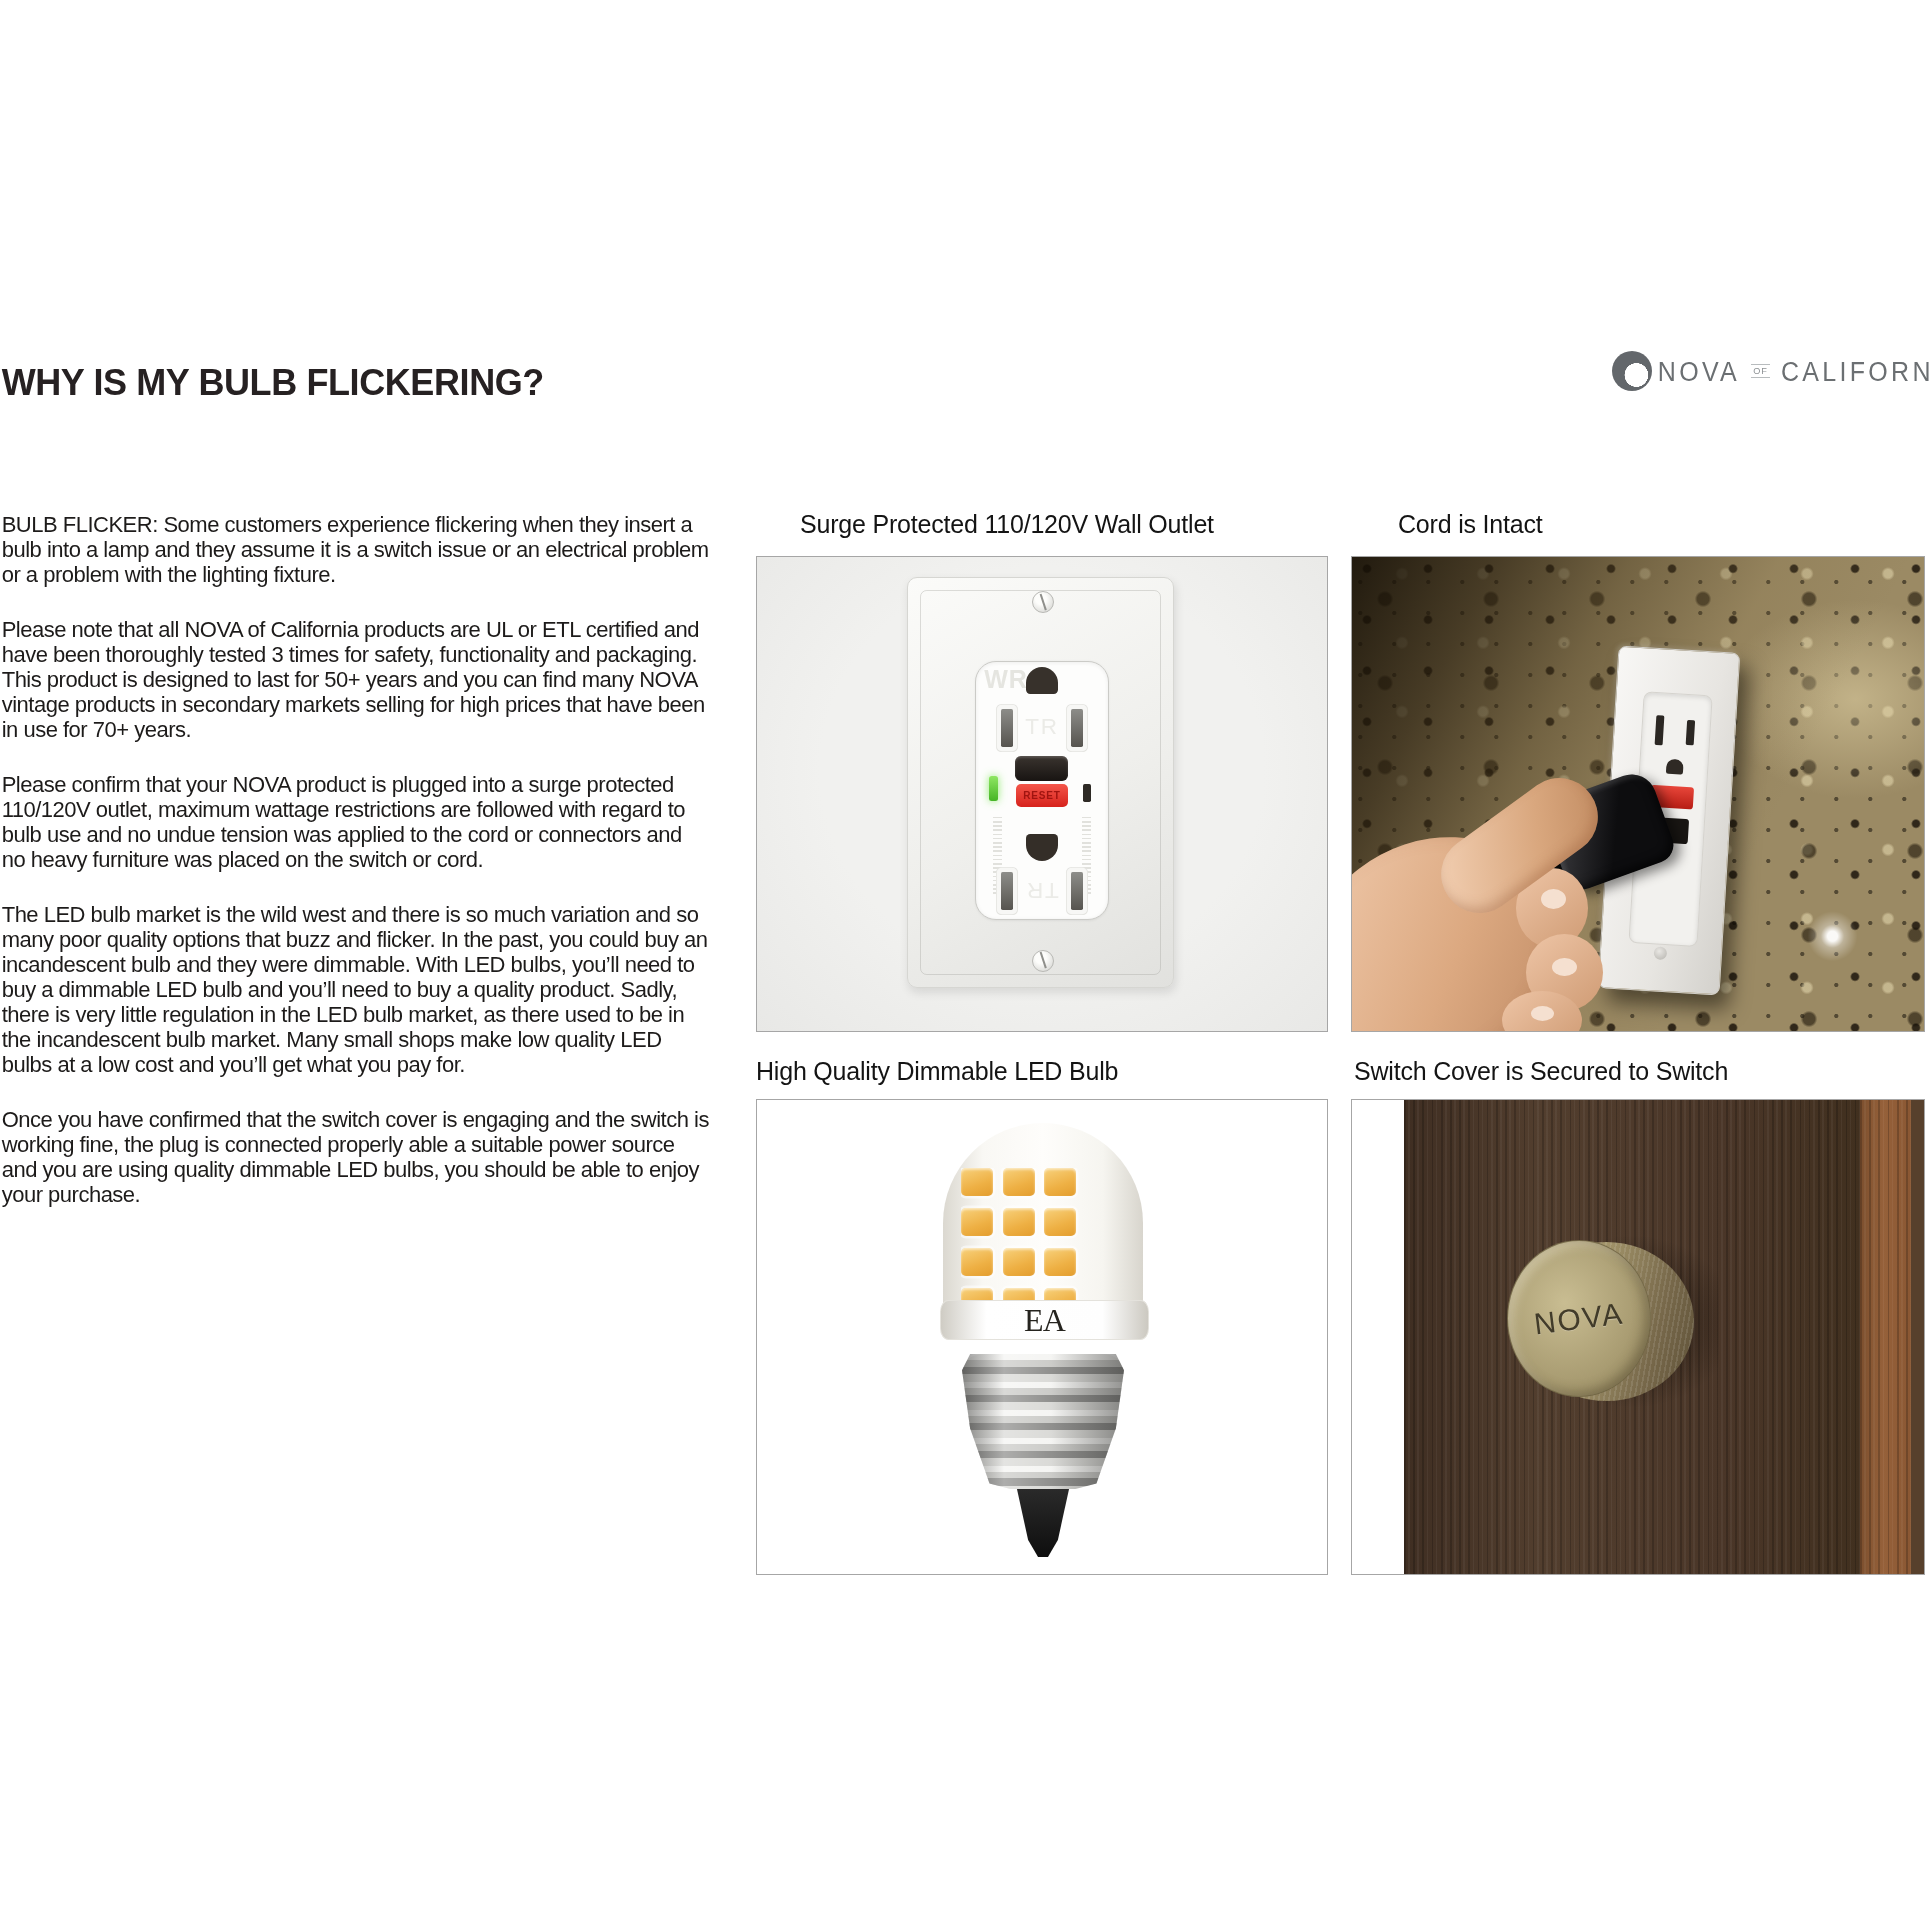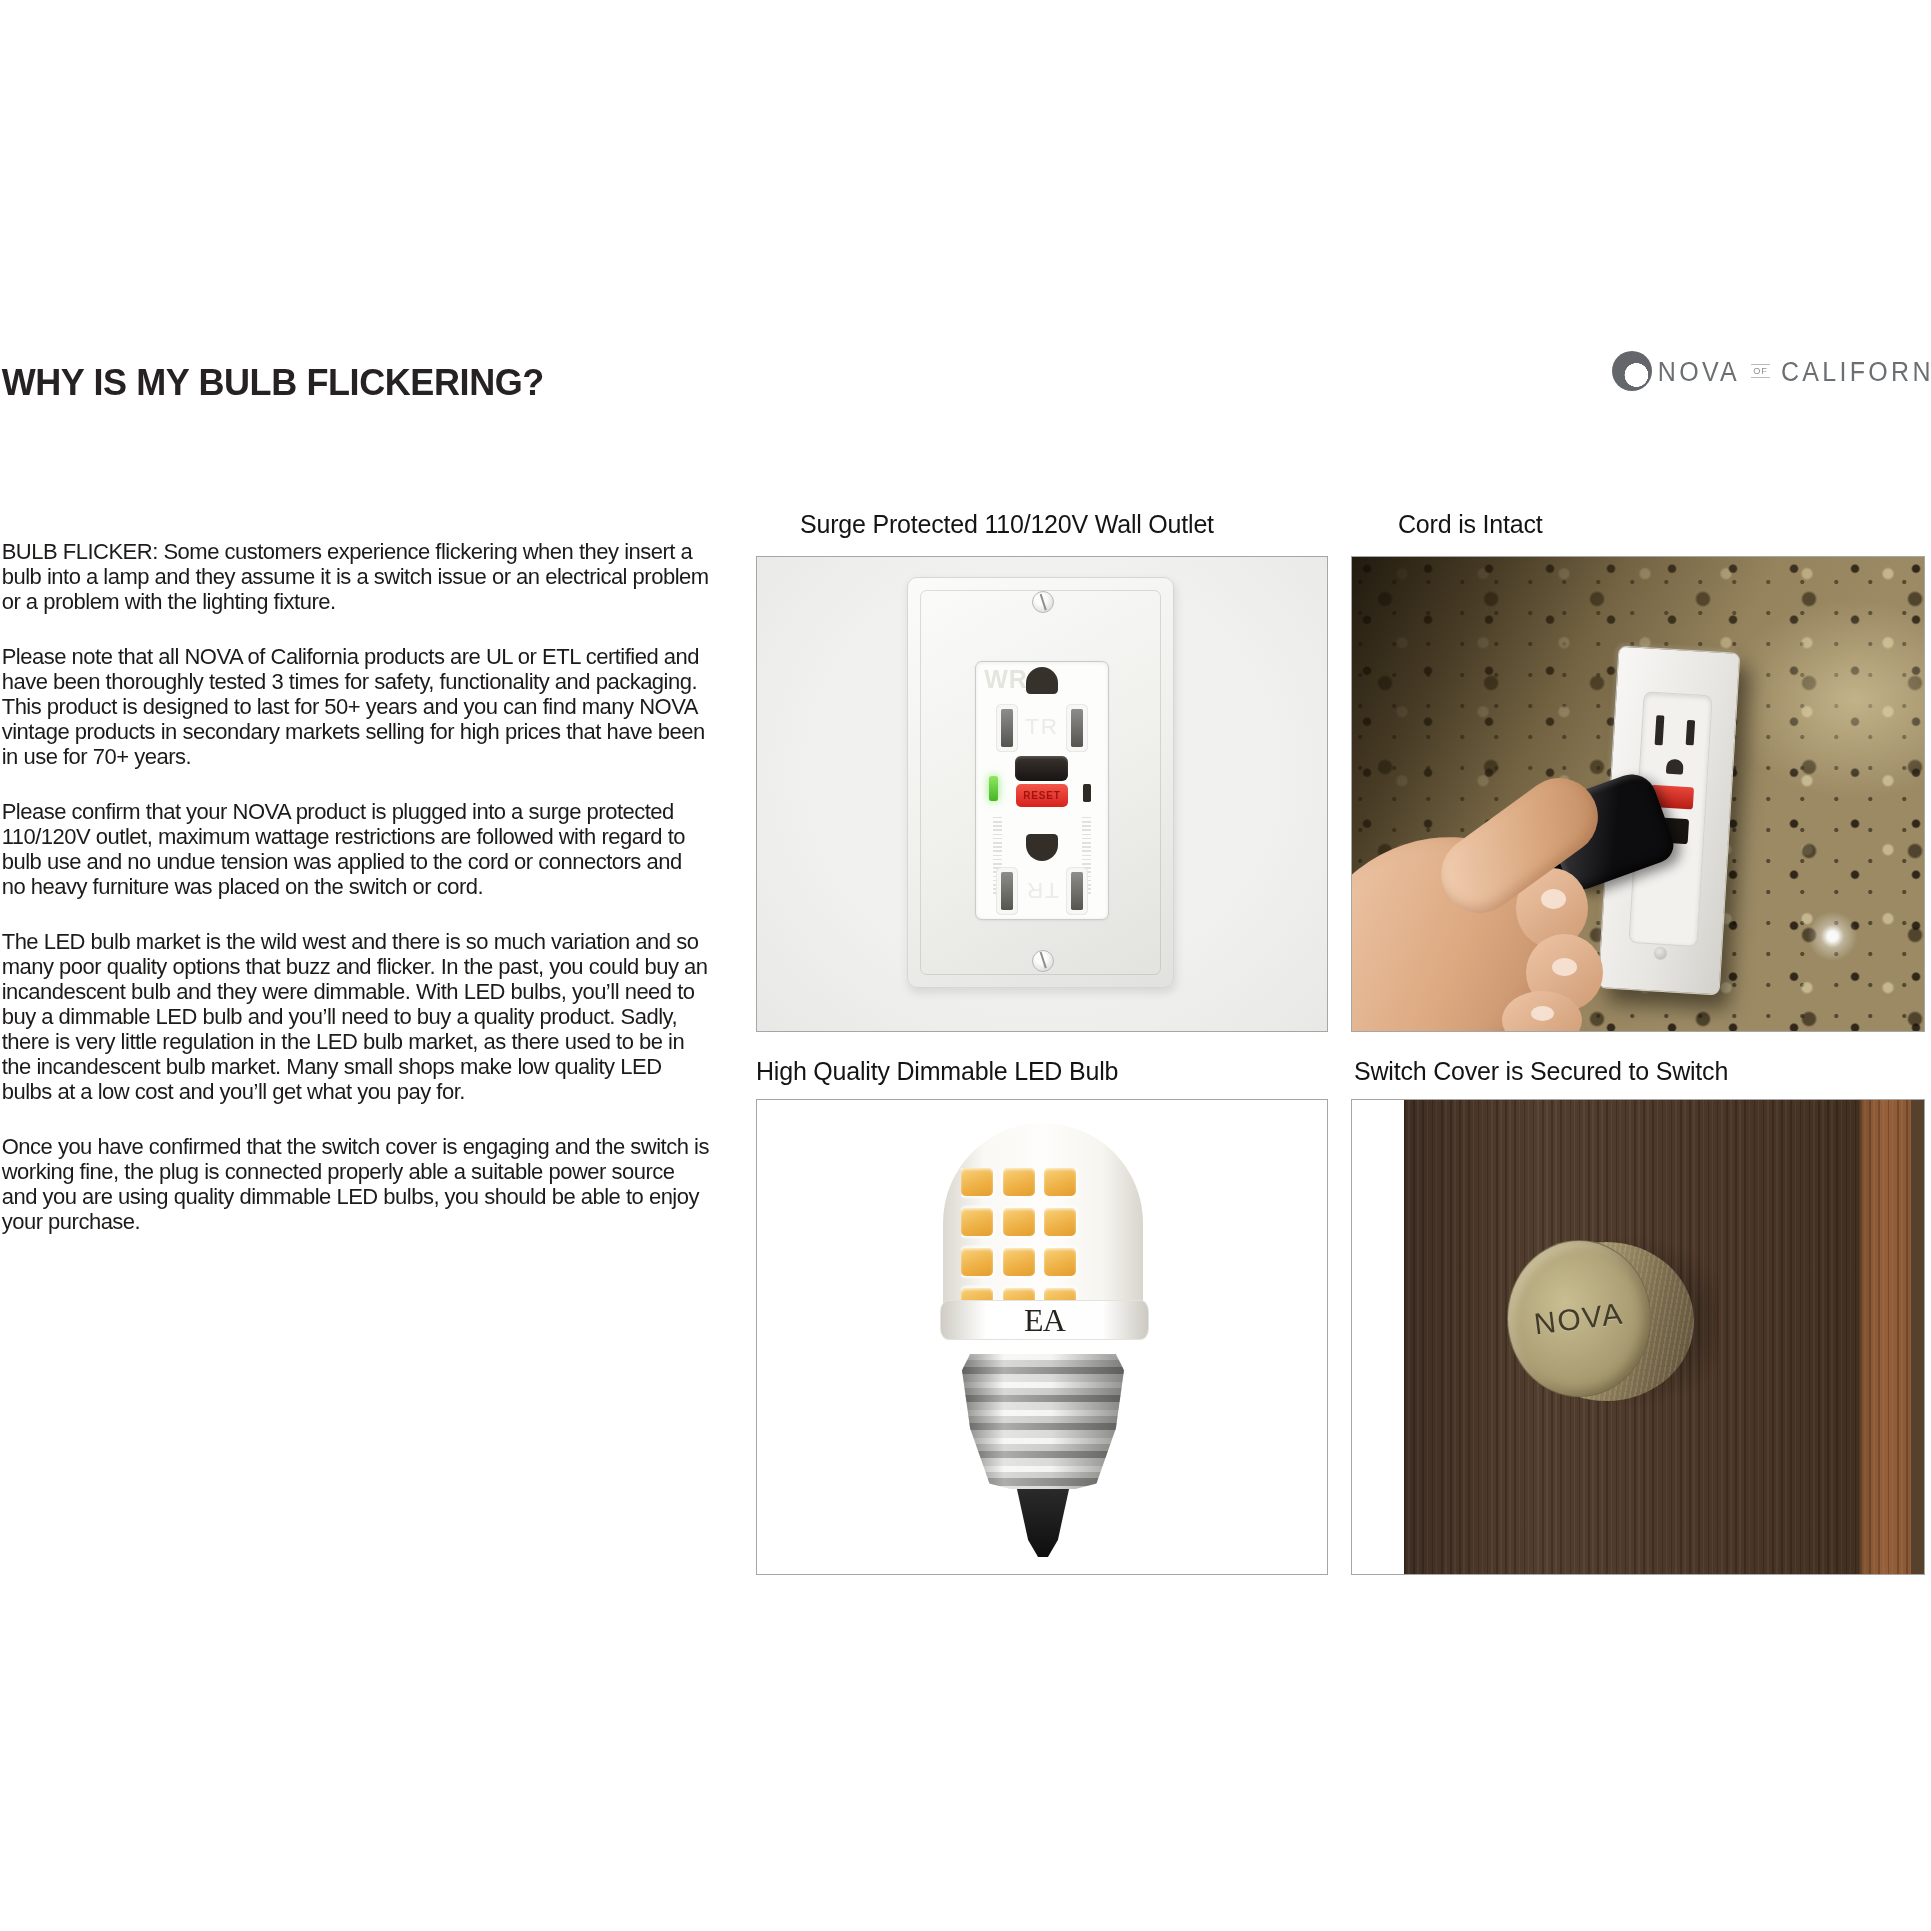--- a/index.html
+++ b/index.html
@@ -10,39 +10,39 @@
               letter-spacing:-0.4px;color:#262122;}
   .brand{position:absolute;top:351px;right:0px;display:flex;align-items:center;gap:5.8px;
          color:#6b6f72;}
   .brand .circ{width:40px;height:40px;border-radius:50%;
          background:radial-gradient(circle at 61% 60%, #ffffff 0 11.7px, #63676b 12px 100%);}
   .brand .nm{font-size:25px;letter-spacing:3.3px;transform:scaleY(1.08);color:#6b6f72;}
   .brand .of{display:flex;flex-direction:column;align-items:center;font-size:9.2px;color:#8d9194;
          letter-spacing:0.8px;border-top:0.8px solid #b8bcbe;border-bottom:0.8px solid #b8bcbe;
          padding:0.8px 2.5px;margin:0 5px;}
   
-  .article{position:absolute;left:1.7px;top:539px;width:708px;}
+  .article{position:absolute;left:1.7px;top:512px;width:708px;}
   .article p{margin:0 0 30px 0;font-size:22px;line-height:25px;letter-spacing:-0.5px;color:#1d1b1a;}
   
   .cap{position:absolute;font-size:25px;letter-spacing:-0.2px;color:#141414;}
   .panel{position:absolute;width:572px;height:476px;border:0.8px solid #a6a6a6;box-sizing:border-box;
          background:#fff;overflow:hidden;}
   
   .p-outlet{background:radial-gradient(ellipse at 50% 45%, #f1f1ef 55%, #e8e8e6);}
   .wplate{position:absolute;left:150px;top:20px;width:265px;height:409px;border-radius:10px;
           background:linear-gradient(150deg,#fbfbf9,#efefec 55%,#e1e1de);
           border:0.8px solid #d6d6d2;box-shadow:1.7px 4.2px 10px rgba(0,0,0,.10);}
   .wplate .bevel{position:absolute;left:11.7px;top:11.7px;right:11.7px;bottom:11.7px;border-radius:6.7px;
           border:0.8px solid rgba(160,160,155,.35);}
   .screw{position:absolute;width:20px;height:20px;border-radius:50%;
           background:radial-gradient(circle at 40% 35%, #fdfdfb 30%, #cfcfcb);
           border:0.8px solid #b9b9b5;}
   .screw b{position:absolute;left:1.7px;right:1.7px;top:8.3px;height:1.7px;background:#8f8f8b;
           transform:rotate(72deg);}
-  .oface{position:absolute;left:218px;top:104px;width:132px;height:257px;border-radius:7px;
+  .oface{position:absolute;left:218px;top:104px;width:132px;height:257px;border-radius:21px;
           background:#fdfdfc;border:0.8px solid #cbcbc7;
           box-shadow:inset 0 0.8px 4.2px rgba(0,0,0,.07),0 0.8px 2.5px rgba(0,0,0,.06);}
   .wr{position:absolute;left:8.3px;top:3.3px;font-size:25px;font-weight:700;color:#e5e5e0;letter-spacing:0.8px;}
   .dhole{position:absolute;left:50px;width:32px;height:27px;background:#37312b;}
   .dtop{top:5px;border-radius:16px 16px 4.2px 4.2px;}
   .dbot{top:172px;border-radius:4.2px 4.2px 16px 16px;background:#342e28;}
   .slot{position:absolute;width:11.7px;height:38px;border-radius:1.7px;
         background:linear-gradient(180deg,#8d8d89,#56544f);
         box-shadow:0 0 0 4.2px #f7f7f5,0 0 0 5px #e4e4e0;}
   .tr{position:absolute;left:0;right:0;text-align:center;font-size:22.5px;color:#ebebe7;letter-spacing:1.7px;}

